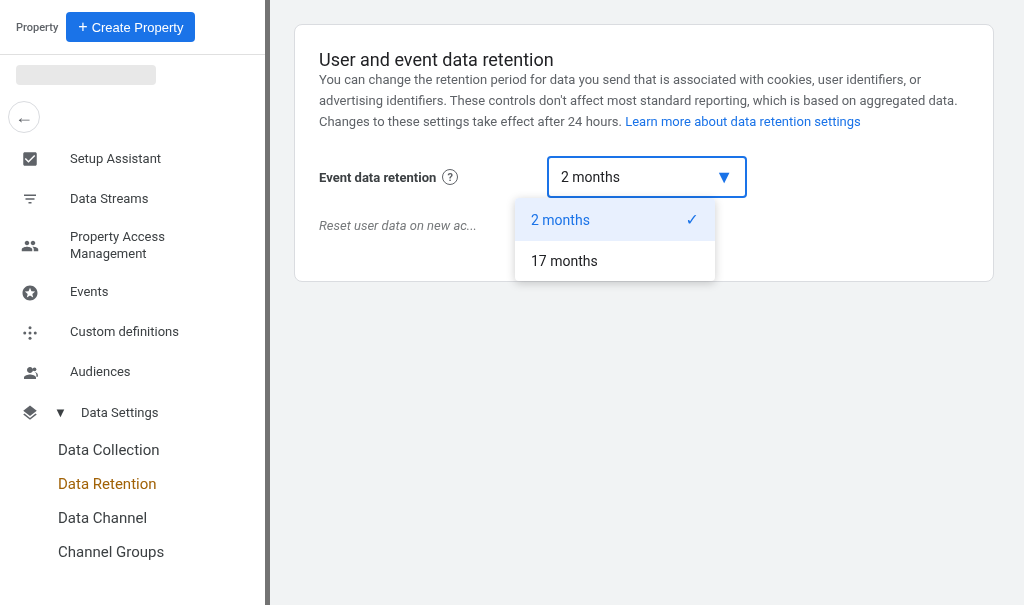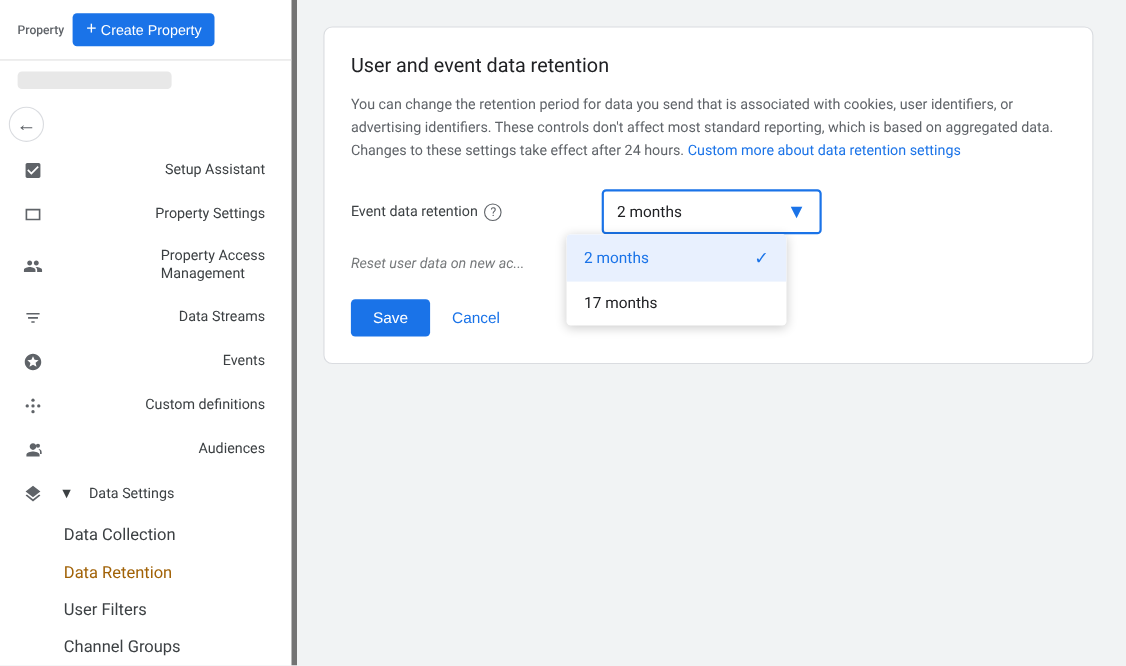--- a/index.html
+++ b/index.html
@@ -90,21 +90,20 @@
       display: flex;
       align-items: center;
       gap: 30px;
       padding: 10px 16px 10px 20px;
       cursor: pointer;
       color: #3c4043;
       font-size: 13px;
       border-radius: 0 20px 20px 0;
       margin-right: 8px;
       position: relative;
-      justify-content: space-between;
     }
 
     .nav-item .nav-icon {
       width: 20px;
       height: 20px;
       display: flex;
       align-items: center;
       justify-content: center;
       color: #5f6368;
       flex-shrink: 0;
@@ -168,21 +167,21 @@
       border-radius: 8px;
       border: 1px solid #dadce0;
       padding: 24px;
       max-width: 700px;
     }
 
     .card-title {
       font-size: 18px;
       font-weight: 400;
       color: #202124;
-      margin-bottom: 16px;
+      margin-bottom: 0;
     }
 
     .description {
       font-size: 13px;
       color: #5f6368;
       line-height: 1.6;
       margin-bottom: 24px;
     }
 
     .learn-link {
@@ -198,20 +197,21 @@
       position: relative;
     }
 
     .form-label {
       font-size: 13px;
       color: #3c4043;
       display: flex;
       align-items: center;
       gap: 6px;
       min-width: 180px;
+      font-weight: bold;
     }
 
     .help-icon {
       width: 16px;
       height: 16px;
       border-radius: 50%;
       border: 1px solid #5f6368;
       display: flex;
       align-items: center;
       justify-content: center;
@@ -346,45 +346,37 @@
 
   <div class="nav-item">
     <span class="nav-icon">
       <svg width="18" height="18" viewBox="0 0 24 24">
           <path d="M19 3H5c-1.1 0-2 .9-2 2v14c0 1.1.9 2 2 2h14c1.1 0 2-.9 2-2V5c0-1.1-.9-2-2-2zm-9 14l-5-5 1.41-1.41L10 14.17l7.59-7.59L19 8l-9 9z" fill="#5f6368"></path>
         </svg>
     </span>
     <span class="nav-label">Setup Assistant</span>
   </div>
 
-  <div class="nav-item">
-    <span class="nav-icon">
-      <svg width="18" height="18" viewBox="0 0 24 24">
-          <path d="M3 5v14h18V5H3zm16 12H5V7h14v10z" fill="#5f6368"></path>
-        </svg>
-    </span>
-    <span class="nav-label">Property Settings</span>
+
+  <div class="nav-item">
+    <span class="nav-icon">
+      <svg width="18" height="18" viewBox="0 0 24 24">
+          <path d="M4 6h16v2H4zm2 5h12v2H6zm4 5h4v2h-4z" fill="#5f6368"></path>
+        </svg>
+    </span>
+    <span class="nav-label">Data Streams</span>
   </div>
 
   <div class="nav-item">
     <span class="nav-icon">
       <svg width="18" height="18" viewBox="0 0 24 24">
           <path d="M16 11c1.66 0 2.99-1.34 2.99-3S17.66 5 16 5c-1.66 0-3 1.34-3 3s1.34 3 3 3zm-8 0c1.66 0 2.99-1.34 2.99-3S9.66 5 8 5C6.34 5 5 6.34 5 8s1.34 3 3 3zm0 2c-2.33 0-7 1.17-7 3.5V19h14v-2.5c0-2.33-4.67-3.5-7-3.5zm8 0c-.29 0-.62.02-.97.05 1.16.84 1.97 1.97 1.97 3.45V19h6v-2.5c0-2.33-4.67-3.5-7-3.5z" fill="#5f6368"></path>
         </svg>
     </span>
     <span class="nav-label">Property Access<br>Management</span>
-  </div>
-
-  <div class="nav-item">
-    <span class="nav-icon">
-      <svg width="18" height="18" viewBox="0 0 24 24">
-          <path d="M4 6h16v2H4zm2 5h12v2H6zm4 5h4v2h-4z" fill="#5f6368"></path>
-        </svg>
-    </span>
-    <span class="nav-label">Data Streams</span>
   </div>
 
   <div class="nav-item">
     <span class="nav-icon">
       <svg width="18" height="18" viewBox="0 0 24 24">
           <path d="M11.99 2C6.47 2 2 6.48 2 12s4.47 10 9.99 10C17.52 22 22 17.52 22 12S17.52 2 11.99 2zm4.24 16L12 15.45 7.77 18l1.12-4.81-3.73-3.23 4.92-.42L12 5l1.92 4.53 4.92.42-3.73 3.23L16.23 18z" fill="#5f6368"></path>
         </svg>
     </span>
     <span class="nav-label">Events</span>
   </div>
@@ -425,34 +417,34 @@
   </div>
 
   <div class="sub-nav">
     <div class="sub-nav-item">
       <span>Data Collection</span>
     </div>
     <div class="sub-nav-item active">
       <span>Data Retention</span>
     </div>
     <div class="sub-nav-item">
-      <span>User Filters</span>
+      <span>Data Channel</span>
     </div>
     <div class="sub-nav-item">
       <span>Channel Groups</span>
     </div>
   </div>
 </div>
 
 <div class="main">
   <div class="card">
     <h2 class="card-title">User and event data retention</h2>
     <p class="description">
       <span>You can change the retention period for data you send that is associated with cookies, user identifiers, or advertising identifiers. These controls don't affect most standard reporting, which is based on aggregated data. Changes to these settings take effect after 24 hours.</span>
-      <a class="learn-link" href="#">Custom more about data retention settings</a>
+      <a class="learn-link" href="#">Learn more about data retention settings</a>
     </p>
 
     <div class="form-row">
       <div class="form-label">
         <span>Event data retention</span>
         <span class="help-icon">?</span>
       </div>
       <div class="dropdown-container">
         <div class="dropdown-trigger">
           <span>2 months</span>
@@ -469,18 +461,14 @@
         </div>
       </div>
     </div>
 
     <div class="reset-row">
       <div class="reset-label">
         <span>Reset user data on new ac</span>...
       </div>
     </div>
 
-    <div class="actions">
-      <button class="save-btn">Save</button>
-      <button class="cancel-btn">Cancel</button>
-    </div>
   </div>
 </div>
 
 </body></html>

